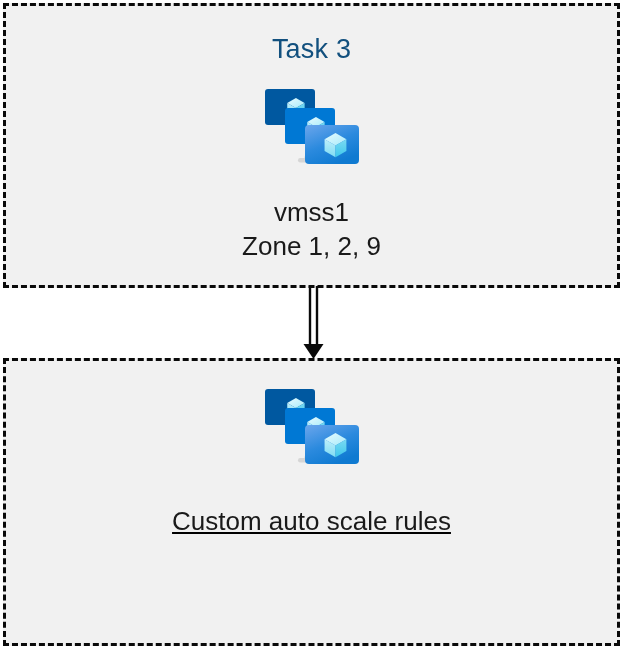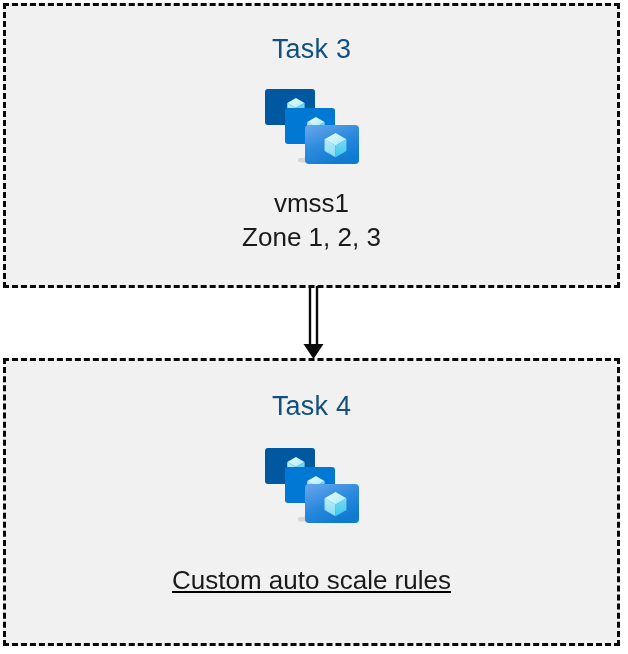--- a/index.html
+++ b/index.html
@@ -70,21 +70,21 @@
 
   
   .caption {
     color: #1a1a1a;
     font-size: 26px;
     line-height: 34px;
     font-weight: 400;
     text-align: center;
     white-space: nowrap;
   }
-  #task-box-3 .caption-block { margin-top: 8px; }
+  #task-box-3 .caption-block { margin-top: 17px; }
   #task-box-4 .caption-block { margin-top: 26px; text-decoration: underline; }
 
   
   .connector-arrow {
     position: absolute;
     left: 290px;
     top: 286px;
     width: 48px;
     height: 74px;
   }
@@ -144,35 +144,34 @@
       <rect x="48" y="42" width="54" height="39" rx="4" fill="url(#frontScreen3)"></rect>
       <g transform="translate(66,50) scale(0.78)">
         <path d="M16 0 L30 8 L16 16 L2 8 Z" fill="url(#cubeTop3)"></path>
         <path d="M2 8 L16 16 L16 31 L2 23 Z" fill="url(#cubeLeft3)"></path>
         <path d="M30 8 L16 16 L16 31 L30 23 Z" fill="url(#cubeRight3)"></path>
       </g>
     </svg>
 
     <div class="caption-block">
       <div class="caption">vmss1</div>
-      <div class="caption">Zone 1, 2, 3</div>
+      <div class="caption">Zone 1, 2, 9</div>
     </div>
   </div>
 
   <svg class="connector-arrow" viewBox="0 0 48 74">
 
     <line x1="20" y1="0" x2="20" y2="62" stroke="#0a0a0a" stroke-width="2.4"></line>
     <line x1="27" y1="0" x2="27" y2="62" stroke="#0a0a0a" stroke-width="2.4"></line>
 
     <path d="M13.5 58 L33.5 58 L23.5 73 Z" fill="#0a0a0a"></path>
   </svg>
 
   <div class="task-box" id="task-box-4">
 
-    <div class="task-heading">Task 4</div>
 
     <svg class="vmss-icon" width="110" height="95" viewBox="0 0 110 95">
       <defs>
         <linearGradient id="frontScreen4" x1="0%" y1="0%" x2="55%" y2="100%">
           <stop offset="0%" stop-color="#6ba6ec"></stop>
           <stop offset="55%" stop-color="#2b8ade"></stop>
           <stop offset="100%" stop-color="#0f7ad1"></stop>
         </linearGradient>
         <linearGradient id="standGrad4" x1="0%" y1="0%" x2="0%" y2="100%">
           <stop offset="0%" stop-color="#b8b8b8"></stop>

